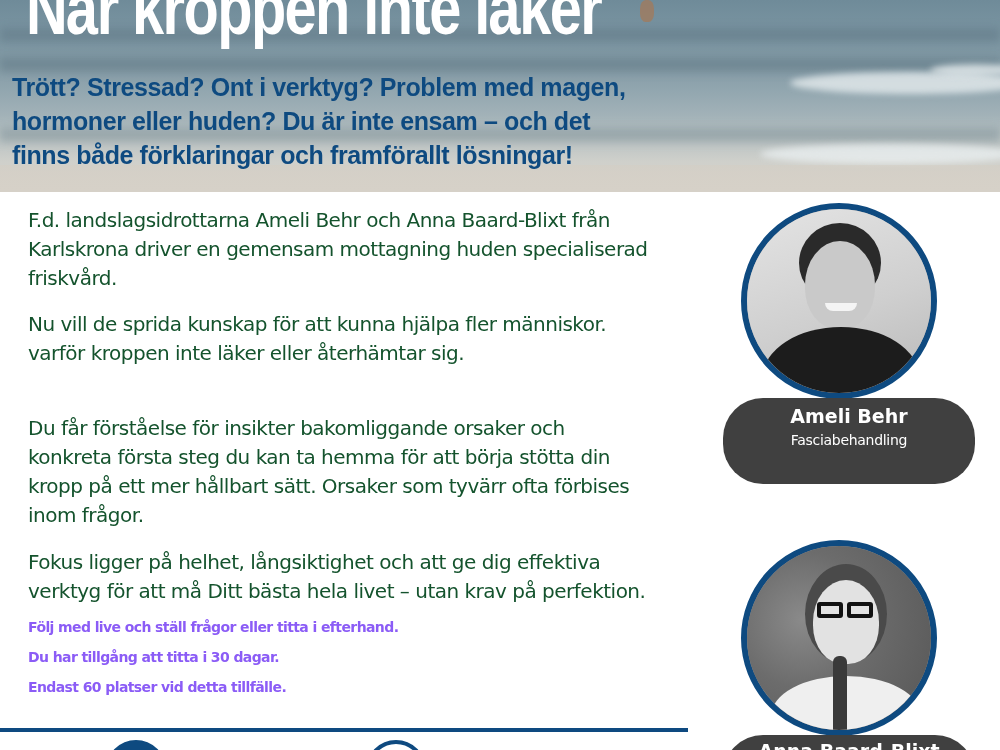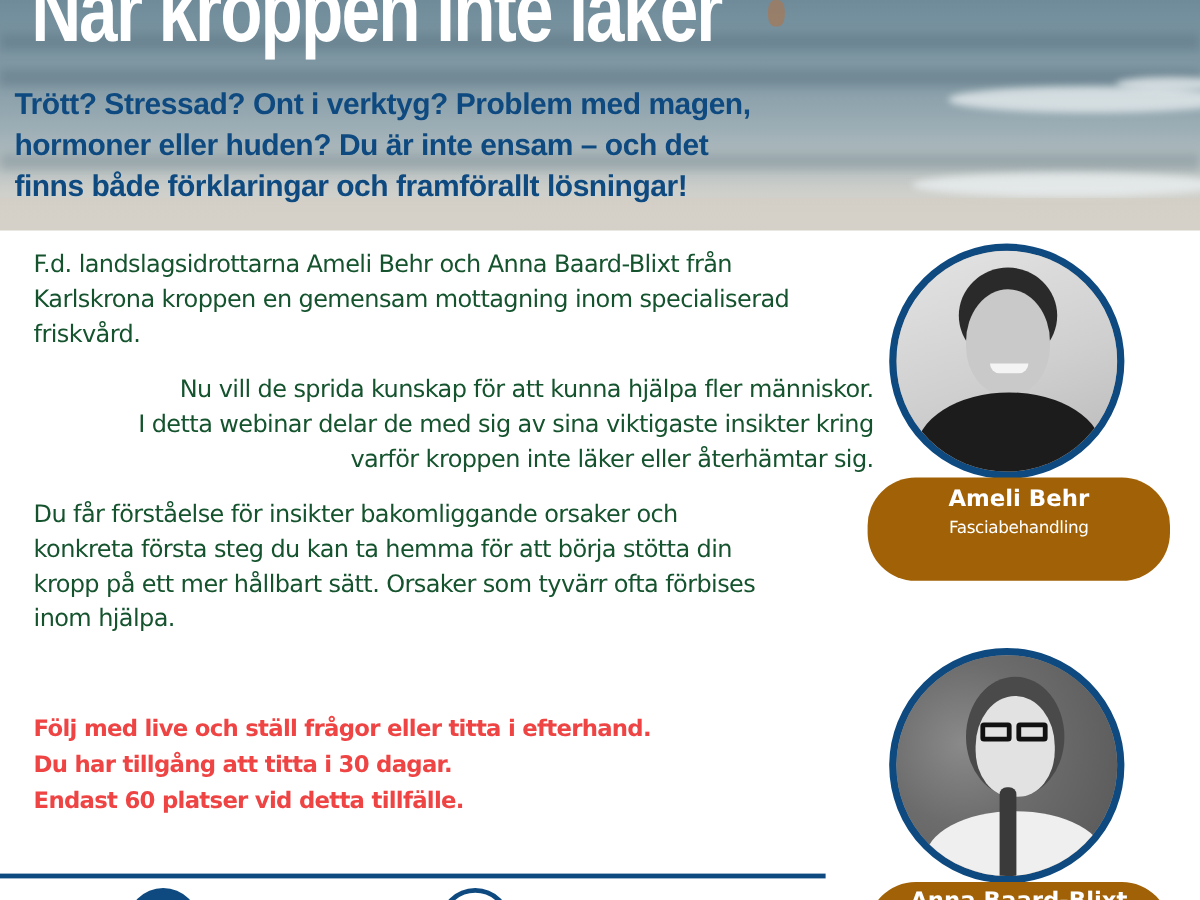--- a/index.html
+++ b/index.html
@@ -43,23 +43,23 @@
     .hero-sub span { display: block; white-space: nowrap; }
 
     .body-text {
       position: absolute; left: 28px; width: 700px;
       font-family: "DejaVu Sans", sans-serif; font-size: 20px;
       line-height: 29px; color: #14532d; letter-spacing: -0.5px;
     }
     .body-text span { display: block; white-space: nowrap; }
 
     .cta {
-      position: absolute; left: 28px; top: 592px; width: 680px;
+      position: absolute; left: 28px; top: 612px; width: 680px;
       font-family: "DejaVu Sans", sans-serif; font-weight: 700;
-      font-size: 19px; line-height: 30px; color: #ef4444;
+      font-size: 14px; line-height: 30px; color: #8b5cf6;
       letter-spacing: -0.6px;
     }
     .cta span { display: block; white-space: nowrap; }
 
     .divider {
       position: absolute; left: 0; top: 728px; width: 688px; height: 4px;
       background: #0e4a80;
     }
     .bottom-icon {
       position: absolute; top: 740px; width: 60px; height: 60px;
@@ -70,21 +70,21 @@
       position: absolute; width: 196px; height: 196px; border-radius: 50%;
       border: 6px solid #0e4a80; overflow: hidden;
       background: #9a9a9a;
     }
     .portrait .bg { position: absolute; inset: 0; }
     .portrait .head { position: absolute; border-radius: 50% 50% 46% 46%; }
     .portrait .hair { position: absolute; border-radius: 50%; }
     .portrait .body { position: absolute; border-radius: 50% 50% 0 0; }
 
     .badge {
-      position: absolute; background: #a16207; color: #ffffff;
+      position: absolute; background: #404040; color: #ffffff;
       border-radius: 40px; text-align: center;
     }
     .badge .name {
       font-family: "DejaVu Sans", sans-serif; font-weight: 700;
       font-size: 19px; line-height: 26px;
     }
     .badge .role {
       font-family: "DejaVu Sans", sans-serif; font-size: 14px; line-height: 22px;
       letter-spacing: -0.3px;
     }
@@ -105,35 +105,36 @@
   <h1 class="hero-title">När kroppen inte läker</h1>
   <div class="hero-sub">
     <span>Trött? Stressad? Ont i verktyg? Problem med magen,</span>
     <span>hormoner eller huden? Du är inte ensam – och det</span>
     <span>finns både förklaringar och framförallt lösningar!</span>
   </div>
 </section>
 
 <div class="body-text" style="top:206px;">
   <span>F.d. landslagsidrottarna Ameli Behr och Anna Baard-Blixt från</span>
-  <span>Karlskrona kroppen en gemensam mottagning inom specialiserad</span>
+  <span>Karlskrona driver en gemensam mottagning huden specialiserad</span>
   <span>friskvård.</span>
 </div>
-<div class="body-text" style="top:310px;text-align:right;">
+<div class="body-text" style="top:310px;">
   <span>Nu vill de sprida kunskap för att kunna hjälpa fler människor.</span>
-  <span>I detta webinar delar de med sig av sina viktigaste insikter kring</span>
   <span>varför kroppen inte läker eller återhämtar sig.</span>
 </div>
 <div class="body-text" style="top:414px;">
   <span>Du får förståelse för insikter bakomliggande orsaker och</span>
   <span>konkreta första steg du kan ta hemma för att börja stötta din</span>
   <span>kropp på ett mer hållbart sätt. Orsaker som tyvärr ofta förbises</span>
-  <span>inom hjälpa.</span>
+  <span>inom frågor.</span>
 </div>
 <div class="body-text" style="top:548px;">
+  <span>Fokus ligger på helhet, långsiktighet och att ge dig effektiva</span>
+  <span>verktyg för att må Ditt bästa hela livet – utan krav på perfektion.</span>
 </div>
 
 <div class="cta">
   <span>Följ med live och ställ frågor eller titta i efterhand.</span>
   <span>Du har tillgång att titta i 30 dagar.</span>
   <span>Endast 60 platser vid detta tillfälle.</span>
 </div>
 
 <div class="divider"></div>
 

